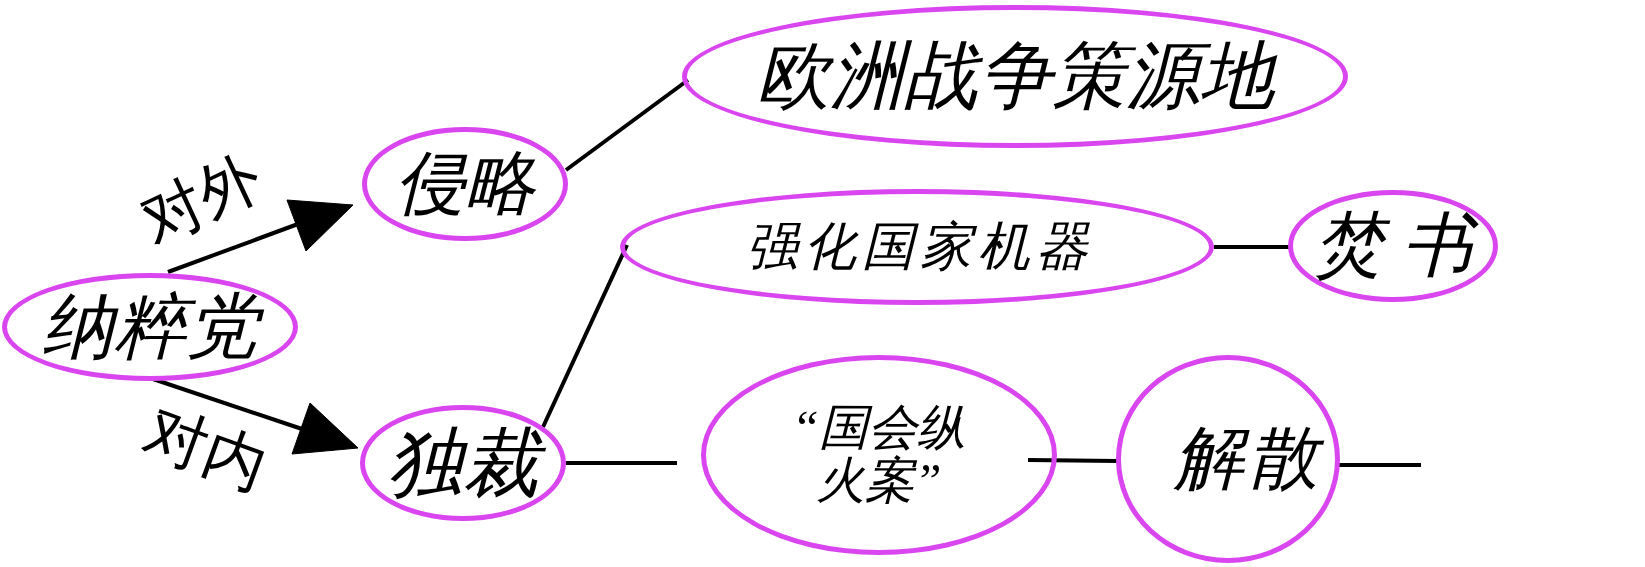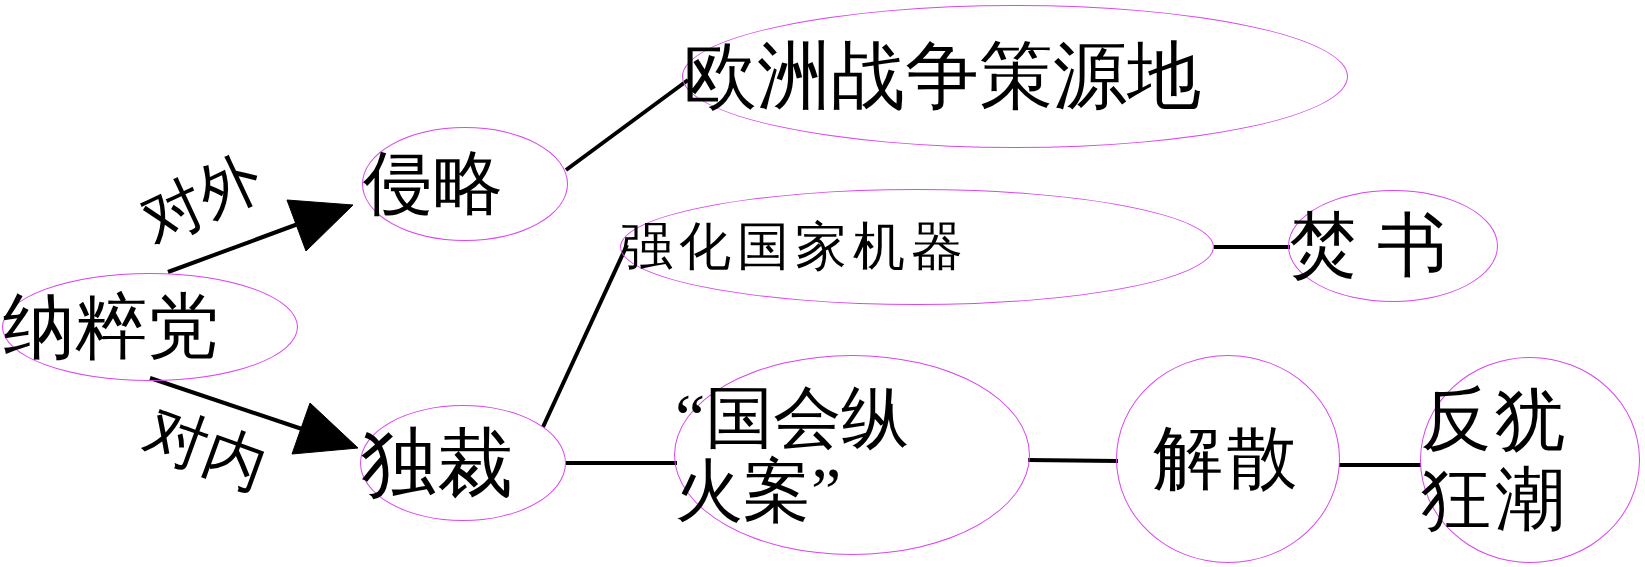--- a/index.html
+++ b/index.html
@@ -26,40 +26,41 @@
     stroke: #000000;
     stroke-width: 4;
   }
   .edges-layer polygon {
     fill: #000000;
     stroke: #000000;
   }
   .node {
     position: absolute;
     box-sizing: border-box;
-    border: 1px solid #d946ef;
+    border: 5px solid #d946ef;
     border-radius: 50%;
     display: flex;
     flex-direction: column;
-    align-items: flex-start;
+    align-items: center;
     justify-content: center;
     text-align: center;
     line-height: 1.03;
     white-space: nowrap;
     background: transparent;
+    font-style: italic;
   }
   .node-nazi        { left:2px;    top:273px; width:296px; height:108px; font-size:72px; }
   .node-aggression  { left:362px;  top:127px; width:206px; height:114px; font-size:70px; }
   .node-europe      { left:682px;  top:5px;   width:666px; height:143px; font-size:74px; }
   .node-strengthen  { left:620px;  top:189px; width:594px; height:116px; font-size:52px; }
   .node-strengthen .ln { letter-spacing:6px; margin-right:-6px; }
   .node-burn        { left:1288px; top:190px; width:210px; height:112px; font-size:70px; }
   .node-burn .ln    { letter-spacing:18px; margin-right:-18px; }
   .node-dictator    { left:360px;  top:405px; width:206px; height:116px; font-size:76px; }
-  .node-reichstag   { left:674px;  top:355px; width:356px; height:200px; font-size:68px; line-height:1.08; }
+  .node-reichstag   { left:701px;  top:355px; width:356px; height:200px; font-size:49px; line-height:1.08; }
   .node-unions      { left:1116px; top:355px; width:224px; height:208px; font-size:70px; line-height:1.14; }
   .node-unions .ln  { letter-spacing:4px; margin-right:-4px;margin-left:36px; }
   .node-antijewish  { left:1420px; top:357px; width:220px; height:206px; font-size:70px; line-height:1.14; }
   .node-antijewish .ln { letter-spacing:4px; margin-right:-4px; }
   .edge-label {
     position: absolute;
     width: 170px;
     height: 72px;
     display: flex;
     align-items: center;
@@ -122,18 +123,14 @@
 
   <div class="node node-reichstag">
     <span class="ln">“国会纵</span>
     <span class="ln">火案”</span>
   </div>
 
   <div class="node node-unions">
     <span class="ln">解散</span>
   </div>
 
-  <div class="node node-antijewish">
-    <span class="ln">反犹</span>
-    <span class="ln">狂潮</span>
-  </div>
 
 </div>
 
 </body></html>

